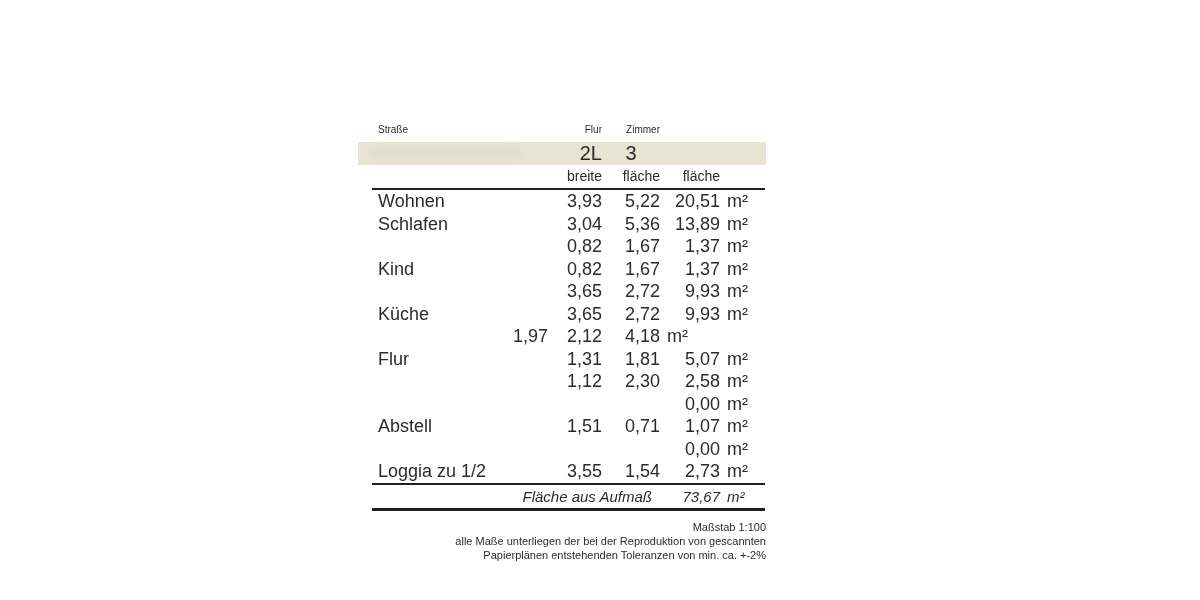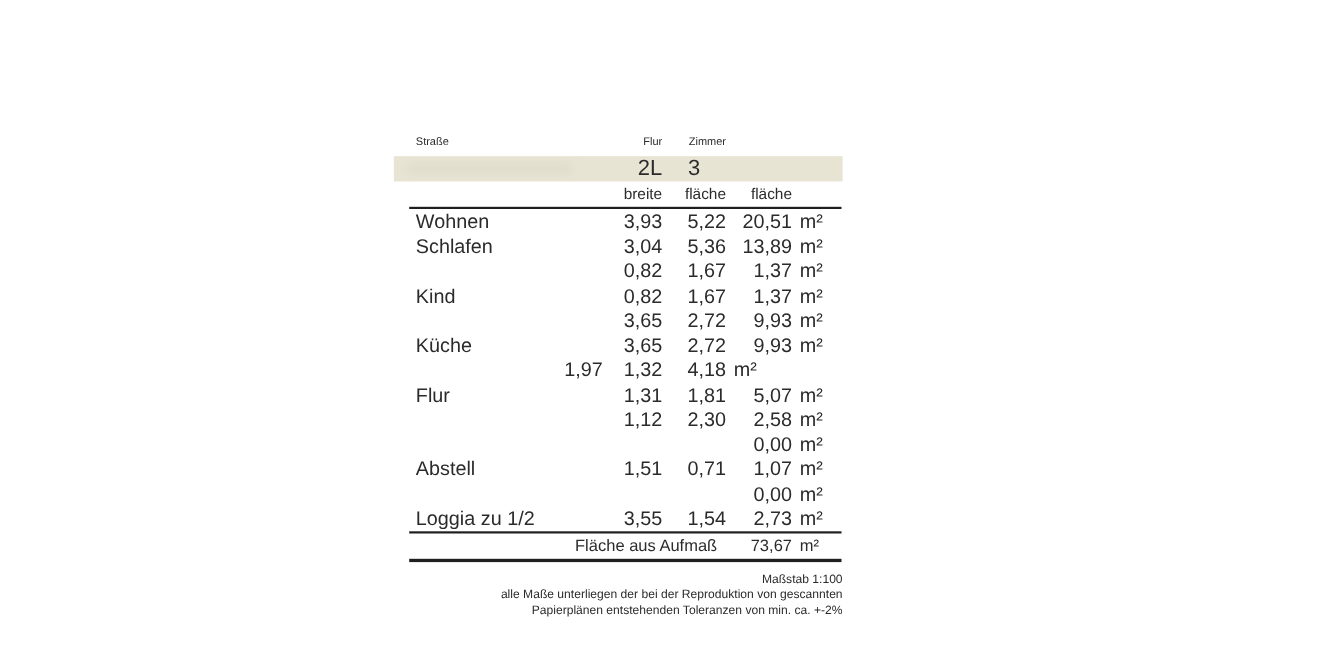--- a/index.html
+++ b/index.html
@@ -79,20 +79,21 @@
   .body-row {
     height: 22.5px;
     line-height: 22.5px;
     font-size: 18px;
   }
 
   .total-row {
     height: 23px;
     line-height: 23px;
     font-size: 15px;
+    font-style: italic;
   }
   .total-label {
     grid-column: 1 / span 3;
     text-align: right;
     padding-right: 8px;
     white-space: nowrap;
   }
 
   .footer {
     margin-top: 9px;
@@ -173,21 +174,21 @@
     </div>
       <div class="grid-row body-row">
       <div class="cell-label">Küche</div>
       <div class="cell-breite">3,65</div>
       <div class="cell-laenge">2,72</div>
       <div class="cell-flaeche">9,93</div>
       <div class="cell-unit">m²</div>
     </div>
       <div class="grid-row body-row">
       <div class="cell-breite">1,97</div>
-      <div class="cell-laenge">1,32</div>
+      <div class="cell-laenge">2,12</div>
       <div class="cell-flaeche">4,18</div>
       <div class="cell-unit">m²</div>
     </div>
       <div class="grid-row body-row">
       <div class="cell-label">Flur</div>
       <div class="cell-breite">1,31</div>
       <div class="cell-laenge">1,81</div>
       <div class="cell-flaeche">5,07</div>
       <div class="cell-unit">m²</div>
     </div>

